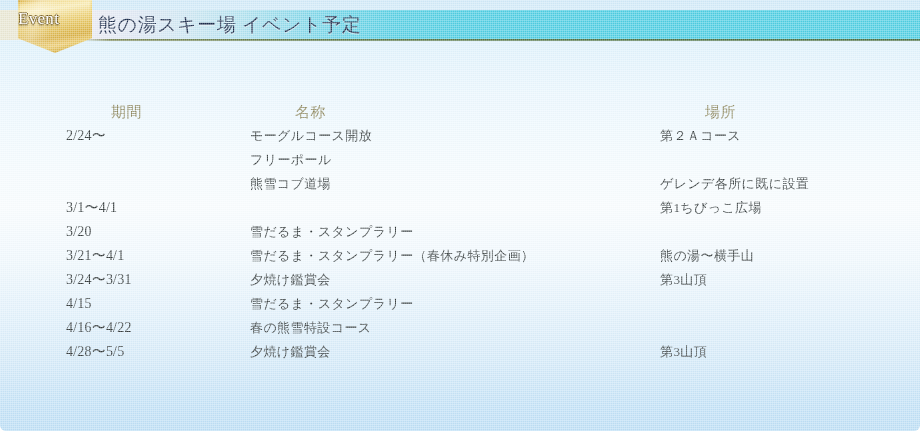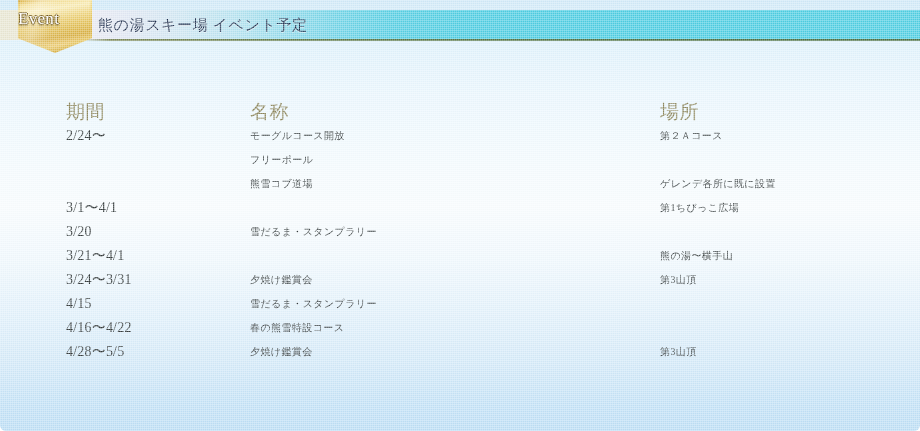--- a/index.html
+++ b/index.html
@@ -110,21 +110,21 @@
     height: 30px;
     background: linear-gradient(180deg, #c9c2a8, #b5ae94);
   }
 
   .header-title {
     position: absolute;
     left: 98px;
     top: 10px;
     height: 30px;
     line-height: 30px;
-    font-size: 15px;
+    font-size: 19px;
     letter-spacing: 0.6px;
     color: #1b2b4a;
     white-space: nowrap;
     text-shadow: 0 1px 0 rgba(255,255,255,0.55);
   }
 
   
   .ribbon {
     position: absolute;
     left: 18px;
@@ -211,32 +211,33 @@
     height: 24px;
     line-height: 24px;
     white-space: nowrap;
   }
 
   .col {
     position: absolute;
     top: 0;
     height: 24px;
     line-height: 24px;
-    font-size: 10px;
+    font-size: 13px;
     letter-spacing: 0.4px;
     white-space: nowrap;
   }
 
   .c-period { left: 0px; }
   .c-name   { left: 184px; }
   .c-place  { left: 594px; }
 
   .header-row .col {
     color: #8d875e;
-    font-size: 19px;
+    font-size: 15px;
+    margin-left: 45px;
   }
 
   .data-row .col {
     color: #343b3c;
     text-align: center;
   }
 
   .data-row .c-period {
     font-size: 14px;
     letter-spacing: 0.2px;
@@ -293,20 +294,21 @@
     </div>
 
     <div class="row data-row">
       <div class="col c-period">3/20</div>
       <div class="col c-name">雪だるま・スタンプラリー</div>
       <div class="col c-place"></div>
     </div>
 
     <div class="row data-row">
       <div class="col c-period">3/21〜4/1</div>
+      <div class="col c-name">雪だるま・スタンプラリー（春休み特別企画）</div>
       <div class="col c-place">熊の湯〜横手山</div>
     </div>
 
     <div class="row data-row">
       <div class="col c-period">3/24〜3/31</div>
       <div class="col c-name">夕焼け鑑賞会</div>
       <div class="col c-place">第3山頂</div>
     </div>
 
     <div class="row data-row">

